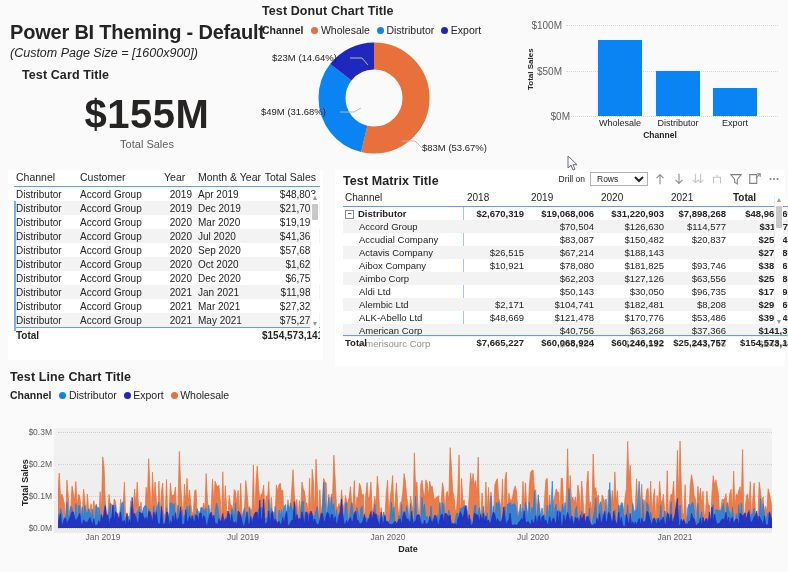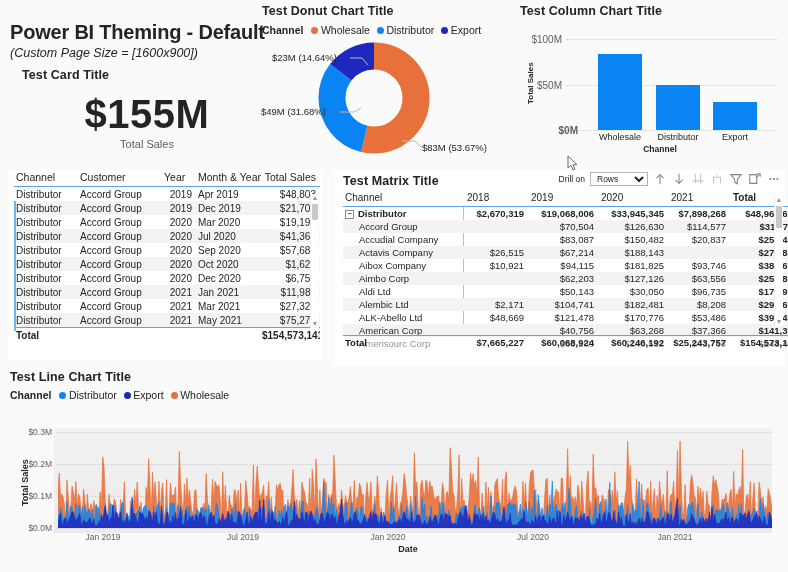--- a/index.html
+++ b/index.html
@@ -160,30 +160,29 @@
         <polyline points="140,103 153,103 160,110" fill="none" stroke="#b9b9b9" stroke-width="1"></polyline>
       </svg>
 
       <span class="dlabel" style="left:10px;top:10px;">$23M (14.64%)</span>
       <span class="dlabel" style="left:-1px;top:64px;">$49M (31.68%)</span>
       <span class="dlabel" style="left:160px;top:100px;">$83M (53.67%)</span>
     </div>
   </div>
 
   <div class="visual" id="col">
-    <div class="vtitle">Test Column Chart Title</div>
     <div class="colplot">
 
       <div class="gridline" style="top:13px;"></div>
       <div class="gridline" style="top:59px;"></div>
       <div class="gridline" style="top:104px;"></div>
 
       <span class="ytick" style="left:0;top:8px;">$100M</span>
       <span class="ytick" style="left:0;top:54px;">$50M</span>
-      <span class="ytick" style="left:16px;top:99px;font-weight:bold;">$0M</span>
+      <span class="ytick" style="left:8px;top:99px;">$0M</span>
 
       <span class="ylabel-rot" style="left:6px;top:78px;">Total Sales</span>
 
       <div class="bar" style="left:78px;top:28px;width:44px;height:76px;"></div>
       <div class="bar" style="left:136px;top:59px;width:44px;height:45px;"></div>
       <div class="bar" style="left:193px;top:76px;width:44px;height:28px;"></div>
 
       <span class="xtick" style="left:68px;top:106px;width:64px;">Wholesale</span>
       <span class="xtick" style="left:126px;top:106px;width:64px;">Distributor</span>
       <span class="xtick" style="left:183px;top:106px;width:64px;">Export</span>
@@ -360,21 +359,21 @@
           <th class="b" style="text-align:left">Total</th>
         </tr>
       </thead>
       <tbody>
         <tr class="grp">
           <td class="l">
             <span class="expbox">−</span><span>Distributor</span>
           </td>
           <td>$2,670,319</td>
           <td>$19,068,006</td>
-          <td>$33,945,345</td>
+          <td>$31,220,903</td>
           <td>$7,898,268</td>
           <td>$48,969,690</td>
         </tr>
         <tr class="alt">
           <td class="l indent">Accord Group</td>
           <td></td>
           <td>$70,504</td>
           <td>$126,630</td>
           <td>$114,577</td>
           <td class="b">$311,711</td>
@@ -391,21 +390,21 @@
           <td class="l indent">Actavis Company</td>
           <td>$26,515</td>
           <td>$67,214</td>
           <td>$188,143</td>
           <td></td>
           <td class="b">$272,884</td>
         </tr>
         <tr>
           <td class="l indent">Aibox Company</td>
           <td>$10,921</td>
-          <td>$94,115</td>
+          <td>$78,080</td>
           <td>$181,825</td>
           <td>$93,746</td>
           <td class="b">$380,607</td>
         </tr>
         <tr class="alt">
           <td class="l indent">Aimbo Corp</td>
           <td></td>
           <td>$62,203</td>
           <td>$127,126</td>
           <td>$63,556</td>

